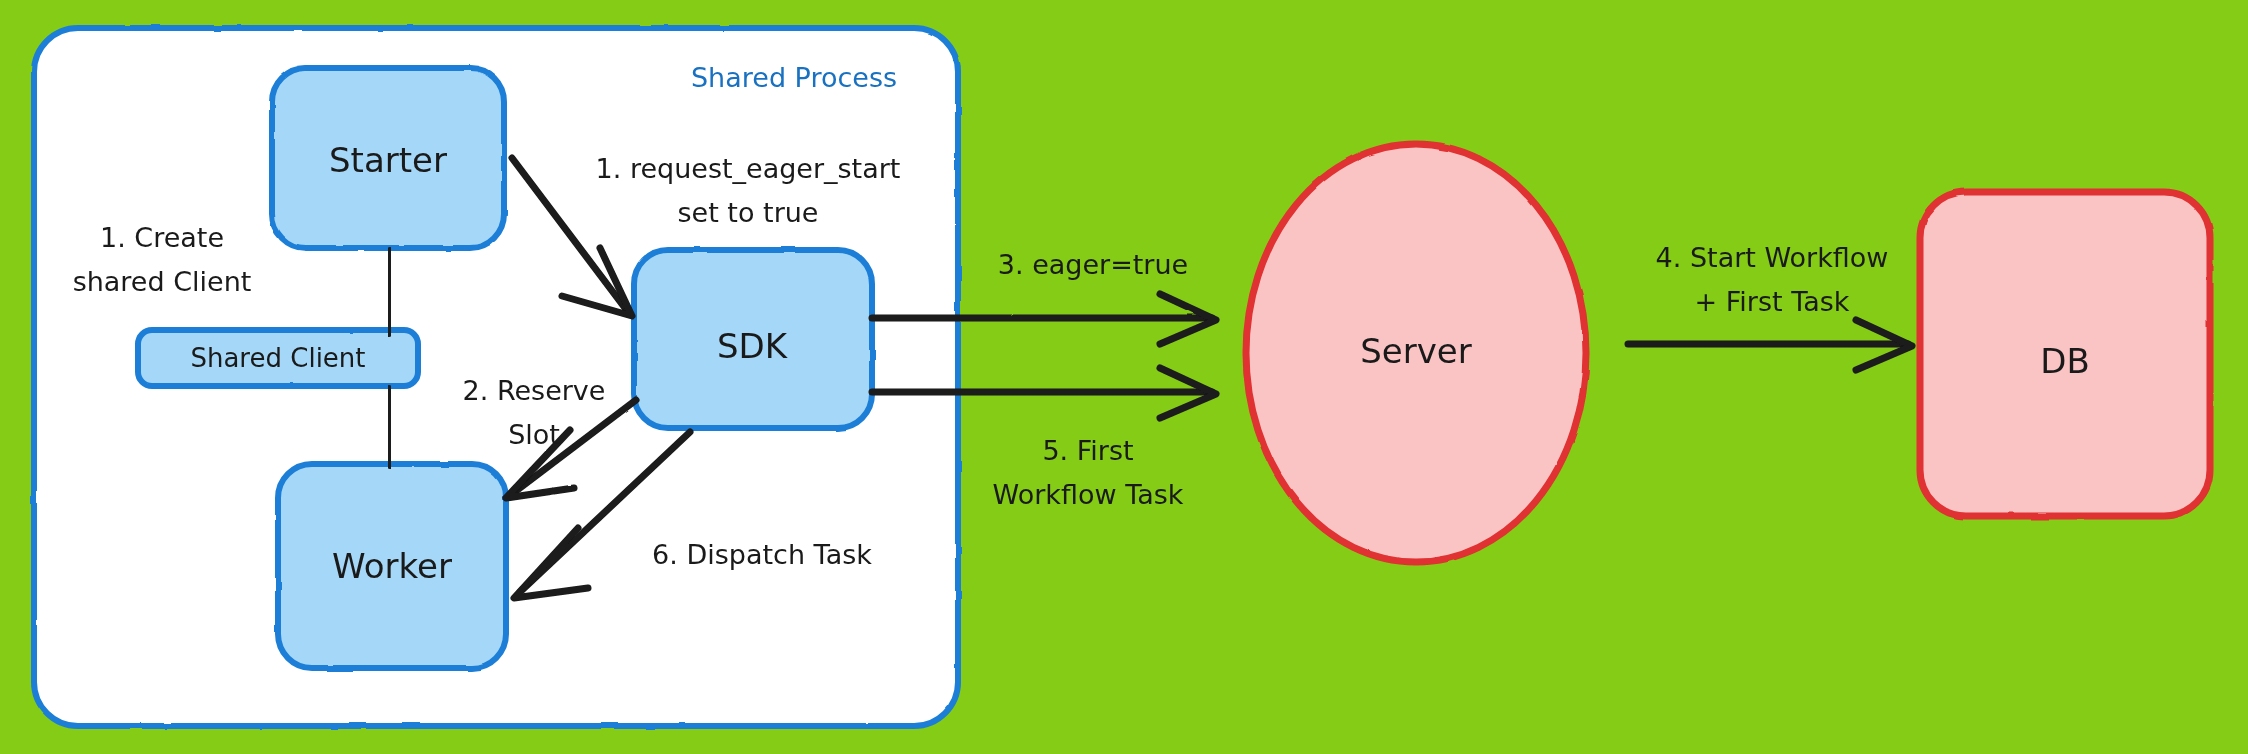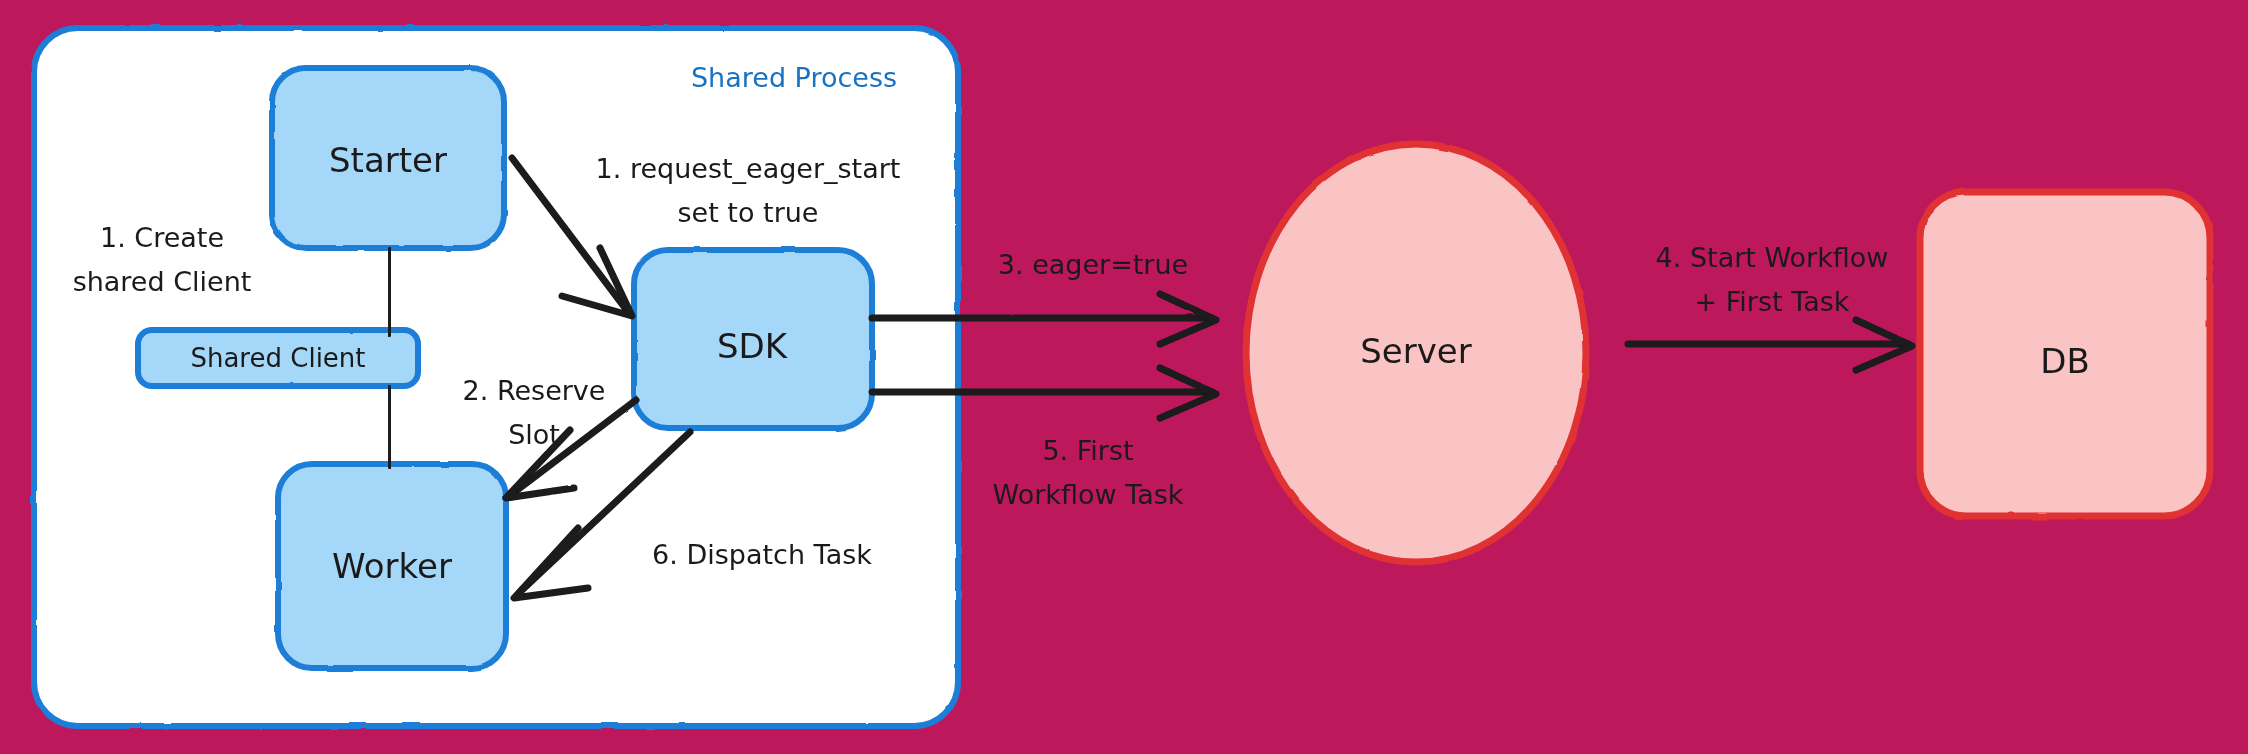--- a/index.html
+++ b/index.html
@@ -10,21 +10,21 @@
   body {
     width: 2248px;
     height: 754px;
     overflow: hidden;
     font-family: "DejaVu Sans", sans-serif;
   }
   #stage {
     position: relative;
     width: 2248px;
     height: 754px;
-    background: #be185d;
+    background: #84cc16;
   }
   #stage > svg {
     position: absolute;
     top: 0;
     left: 0;
   }
   .dg-text {
     font-family: "DejaVu Sans", sans-serif;
     fill: #1a1a1a;
     dominant-baseline: middle;

